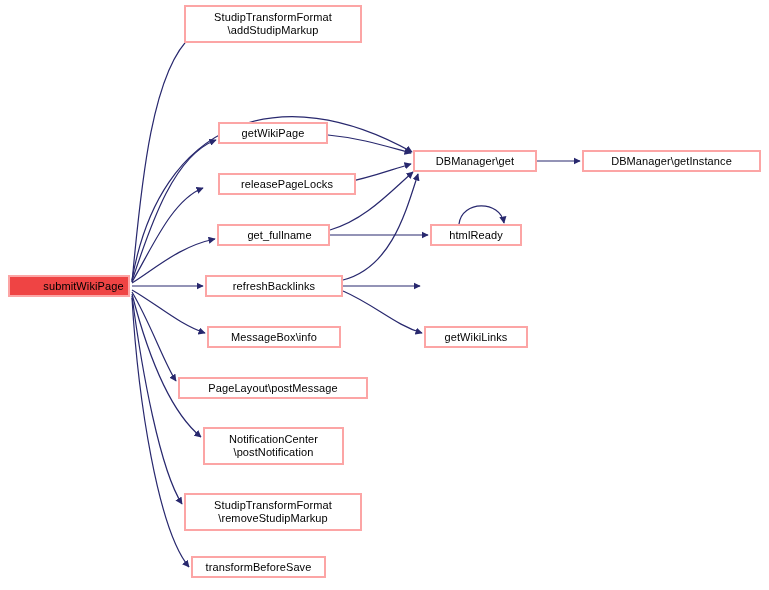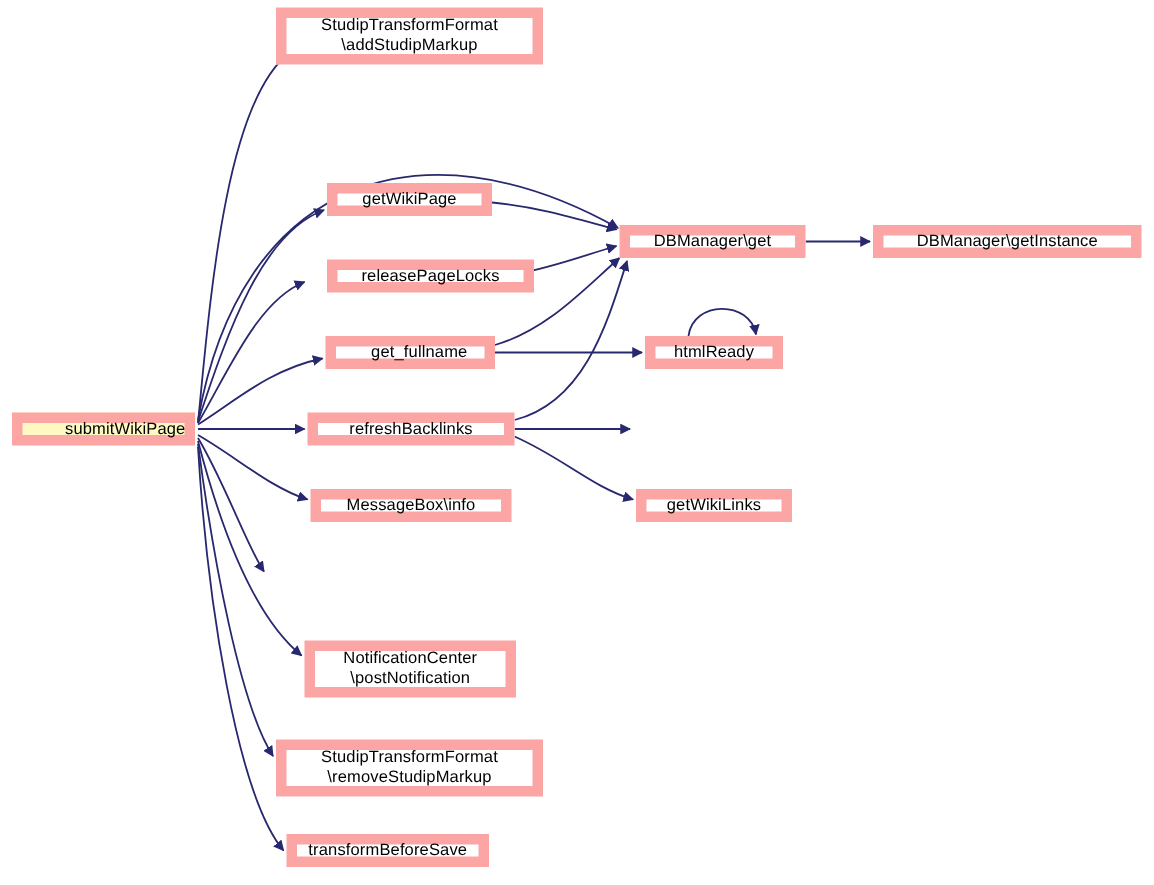--- a/index.html
+++ b/index.html
@@ -18,34 +18,34 @@
   svg.edges {
     position: absolute;
     left: 0;
     top: 0;
     width: 769px;
     height: 590px;
   }
   .node {
     position: absolute;
     box-sizing: border-box;
-    border: 7px solid #fca5a5;
+    border: 2px solid #fca5a5;
     background: #ffffff;
     color: #000000;
     font-size: 11px;
     line-height: 13px;
     display: flex;
     align-items: center;
     justify-content: center;
     text-align: center;
     white-space: pre-line;
     letter-spacing: 0.1px;
   }
   .node.root {
-    background: #fef9c3;
+    background: #ef4444;
     padding-left: 29px;
   }
 </style>
 </head>
 <body>
 
 <div id="canvas">
   <svg class="edges" viewBox="0 0 769 590">
     <defs>
       <marker id="arrow" viewBox="0 0 10 10" refX="9" refY="5" markerWidth="6" markerHeight="6" orient="auto-start-reverse">
@@ -97,20 +97,21 @@
   </svg>
 
   <div class="node root" style="left:8px;top:275px;width:122px;height:22px;"><span>submitWikiPage</span></div>
   <div class="node" style="left:184px;top:5px;width:178px;height:38px;"><span>StudipTransformFormat
 \addStudipMarkup</span></div>
   <div class="node" style="left:218px;top:122px;width:110px;height:22px;"><span>getWikiPage</span></div>
   <div class="node" style="left:218px;top:173px;width:138px;height:22px;"><span>releasePageLocks</span></div>
   <div class="node" style="left:217px;top:224px;width:113px;height:22px;padding-left:12px;"><span>get_fullname</span></div>
   <div class="node" style="left:205px;top:275px;width:138px;height:22px;"><span>refreshBacklinks</span></div>
   <div class="node" style="left:207px;top:326px;width:134px;height:22px;"><span>MessageBox\info</span></div>
+  <div class="node" style="left:178px;top:377px;width:190px;height:22px;"><span>PageLayout\postMessage</span></div>
   <div class="node" style="left:203px;top:427px;width:141px;height:38px;"><span>NotificationCenter
 \postNotification</span></div>
   <div class="node" style="left:184px;top:493px;width:178px;height:38px;"><span>StudipTransformFormat
 \removeStudipMarkup</span></div>
   <div class="node" style="left:191px;top:556px;width:135px;height:22px;"><span>transformBeforeSave</span></div>
   <div class="node" style="left:413px;top:150px;width:124px;height:22px;"><span>DBManager\get</span></div>
   <div class="node" style="left:430px;top:224px;width:92px;height:22px;text-align:right;"><span>htmlReady</span></div>
   <div class="node" style="left:424px;top:326px;width:104px;height:22px;"><span>getWikiLinks</span></div>
   <div class="node" style="left:582px;top:150px;width:179px;height:22px;"><span>DBManager\getInstance</span></div>
 </div>

